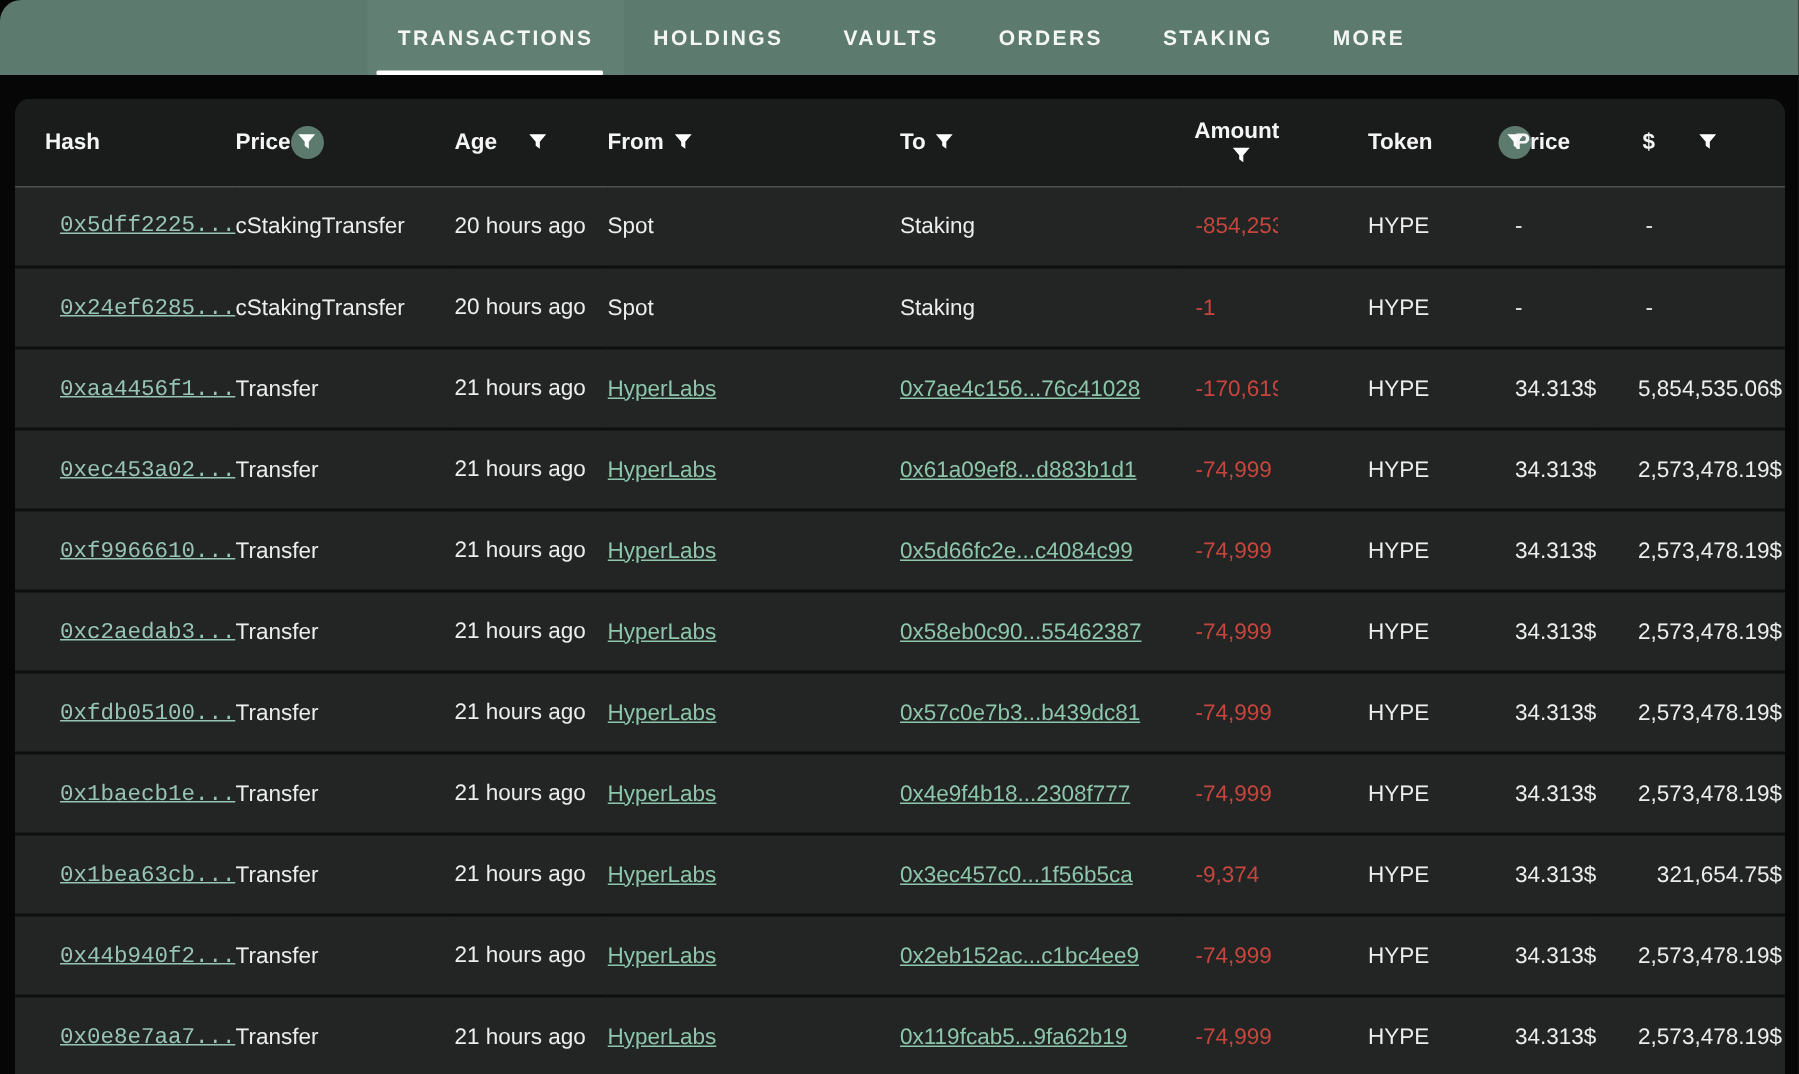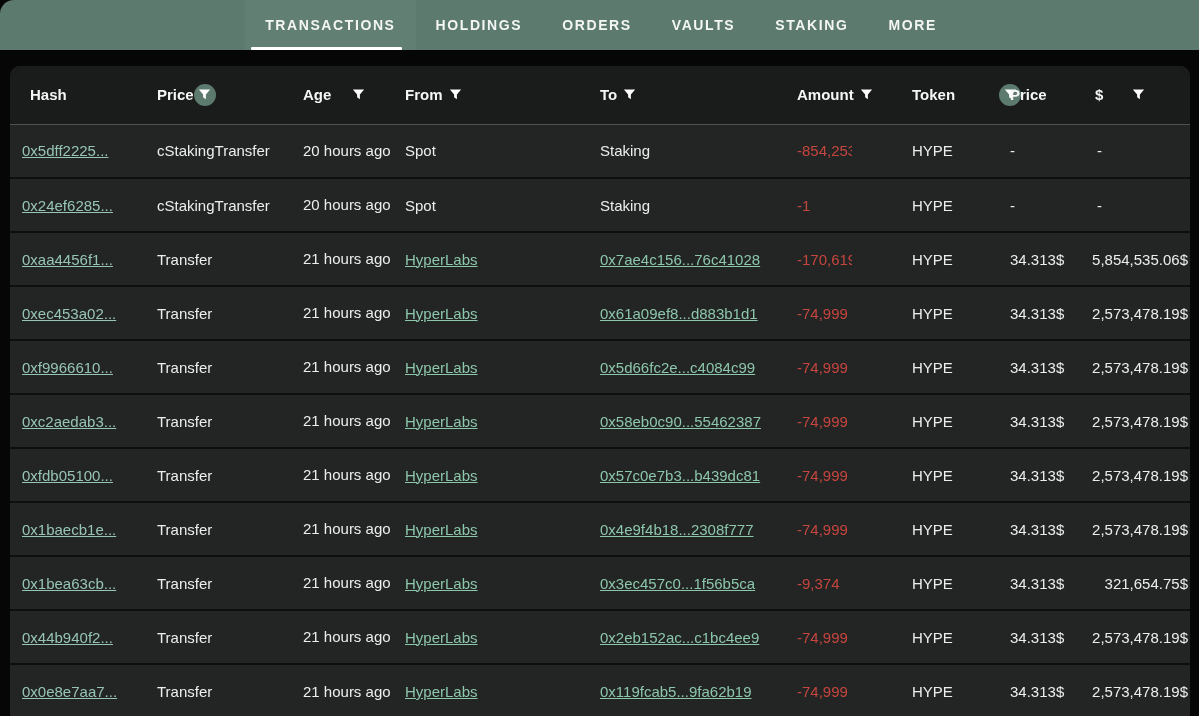--- a/index.html
+++ b/index.html
@@ -58,55 +58,55 @@
   col.c-from{width:195px;} col.c-to{width:187px;} col.c-amount{width:65px;}
   col.c-token{width:148px;} col.c-price{width:65px;} col.c-usd{width:125px;}
   thead tr{height:58px;background:var(--header-bg);}
   thead th{
     text-align:left;font-weight:bold;color:#f5f5f5;font-size:15px;
     vertical-align:middle;border-bottom:1px solid var(--header-sep);
     white-space:nowrap;overflow:visible;
   }
   th .h-inner{display:flex;align-items:center;}
   th.c-hash .h-inner{padding-left:20px;}
-  th.c-amount .h-inner{padding-left:10px;}
+  th.c-amount .h-inner{padding-left:10px;flex-direction:column;}
   th.c-token .h-inner{padding-left:60px;gap:44px;}
   th.c-price .h-inner{padding-left:10px;}
   th.c-usd .h-inner{padding-left:30px;padding-right:44px;justify-content:space-between;}
   .filter-icon{
     display:inline-flex;align-items:center;justify-content:center;
     margin-left:5px;cursor:pointer;flex:0 0 auto;
   }
   .filter-icon.gap{margin-left:20px;}
   .filter-icon.badge{
     width:22px;height:22px;border-radius:50%;
     background:var(--nav-bg);margin-left:0px;
   }
   tbody tr{height:54px;background:var(--panel-bg);}
   tbody tr + tr{border-top:2px solid var(--row-sep);}
   tbody td{vertical-align:middle;white-space:nowrap;overflow:hidden;}
-  td.c-hash{padding-left:12px;}
+  td.c-hash{padding-left:30px;font-family:Liberation Mono, monospace;}
   td.c-age{line-height:22px;white-space:normal;padding-right:12px;}
   td.c-amount{padding-left:10px;color:var(--neg-red);}
   td.c-token{padding-left:60px;}
   td.c-price{padding-left:10px;}
   td.c-usd{text-align:right;padding-right:2px;}
   td.c-usd.dash{text-align:left;padding-left:32px;}
   a.hash-link{color:var(--hash-green);text-decoration:underline;cursor:pointer;}
   a.addr-link{color:var(--link-green);text-decoration:underline;cursor:pointer;text-align:center;}
 </style>
 </head>
 <body>
 
 <div class="nav">
   <div id="nav-tabs" class="nav-tabs">
       <div class="tab active">TRANSACTIONS</div>
       <div class="tab">HOLDINGS</div>
+      <div class="tab">VAULTS</div>
       <div class="tab">ORDERS</div>
-      <div class="tab">VAULTS</div>
       <div class="tab">STAKING</div>
       <div class="tab">MORE</div>
     </div>
 </div>
 
 <div class="panel">
   <table class="tx-table">
     <colgroup id="colgroup">
         <col class="c-hash">
         <col class="c-method">

